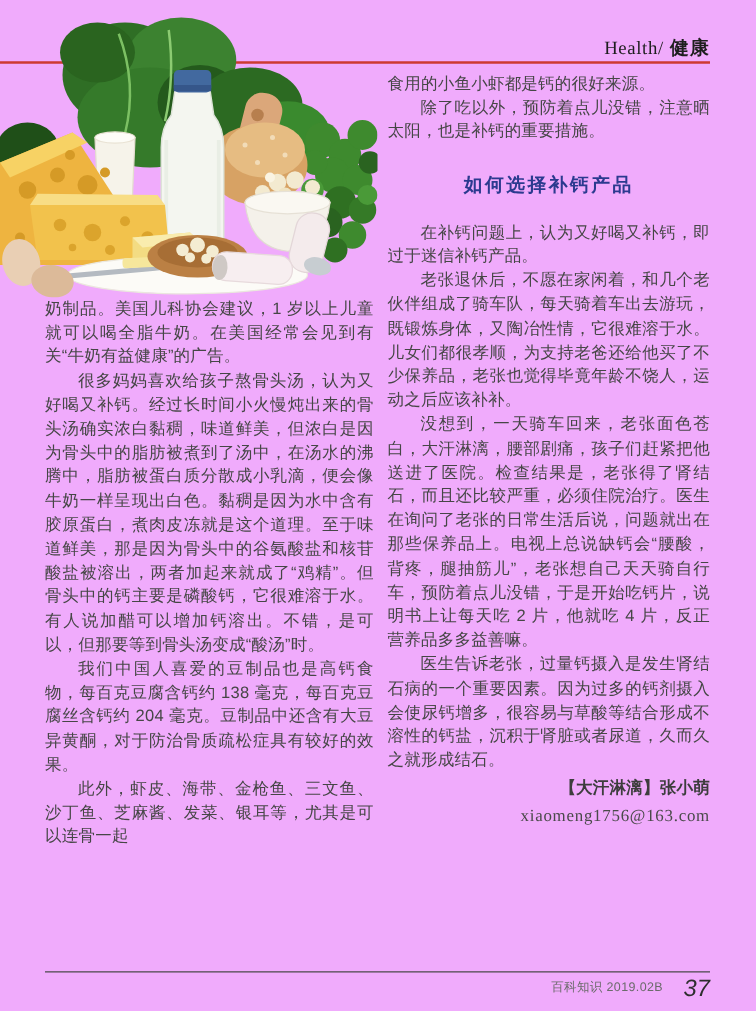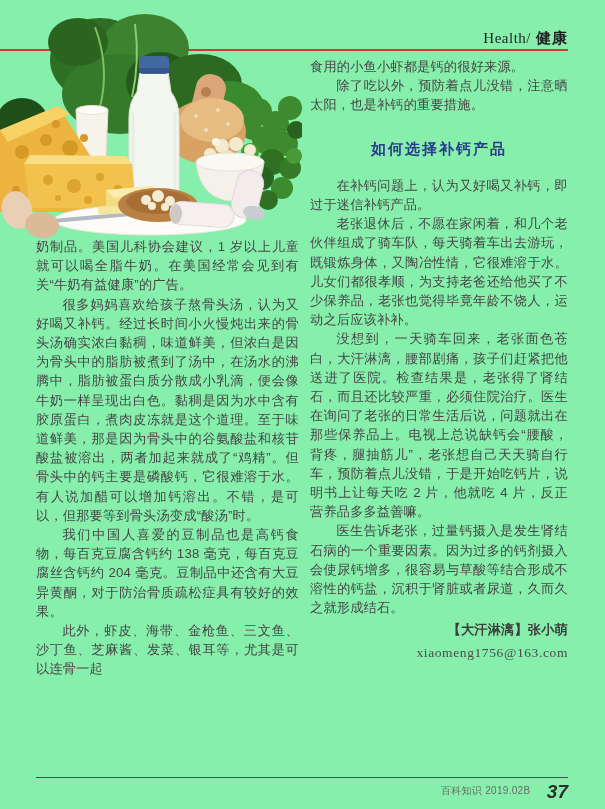--- a/index.html
+++ b/index.html
@@ -1,17 +1,17 @@
 <!DOCTYPE html>
 <html><head>
 <meta charset="utf-8">
 <style>
   html,body{margin:0;padding:0;background:#ffffff;}
   .page{
-    position:relative;width:605px;height:809px;background:#86efac;overflow:hidden;
+    position:relative;width:605px;height:809px;background:#f0abfc;overflow:hidden;
     font-family:"Liberation Sans","DejaVu Sans",sans-serif;color:#454545;
   }
   .red-rule{position:absolute;left:0;top:49px;width:568px;height:2px;background:#cd3a31;}
   .header{position:absolute;top:29px;left:280px;width:288px;text-align:right;font-size:15px;color:#1e1e1e;white-space:nowrap;}
   .h-en{font-family:"Liberation Serif","DejaVu Serif",serif;letter-spacing:.5px;}
   .h-cn{font-weight:bold;margin-left:5px;letter-spacing:1px;}
   .photo{position:absolute;left:0;top:12px;width:302px;height:226px;}
   .col{position:absolute;font-size:13.2px;line-height:19.2px;text-align:justify;color:#464646;letter-spacing:.2px;}
   .col p{margin:0;text-indent:2em;}
   .col p.no-indent{text-indent:0;}
@@ -22,21 +22,21 @@
     color:#2b3a8f;letter-spacing:2px;text-indent:0;
   }
   .editor{text-indent:0 !important;text-align:right;font-weight:bold;color:#3d3d3d;margin-top:3px !important;}
   .email{
     text-indent:0 !important;text-align:right;margin-top:3px !important;
     font-family:"Liberation Serif","DejaVu Serif",serif;color:#4a4a4a;letter-spacing:.6px;font-size:13.5px;
   }
   .footer-rule{position:absolute;left:36px;top:777px;width:532px;height:1px;background:#4a4a4a;}
   .footer{position:absolute;top:781px;left:280px;width:288px;text-align:right;white-space:nowrap;}
   .journal{font-size:10px;color:#6b6b6b;vertical-align:4px;letter-spacing:.3px;}
-  .pagenum{font-size:19px;font-weight:bold;font-style:italic;color:#2e2e2e;margin-left:12px;}
+  .pagenum{font-size:19px;font-weight:normal;font-style:italic;color:#2e2e2e;margin-left:12px;}
 </style>
 </head>
 <body>
 
 <div class="page">
 
   <div class="red-rule"></div>
 
   <div class="header">
     <span class="h-en">Health/</span><span class="h-cn">健康</span>

